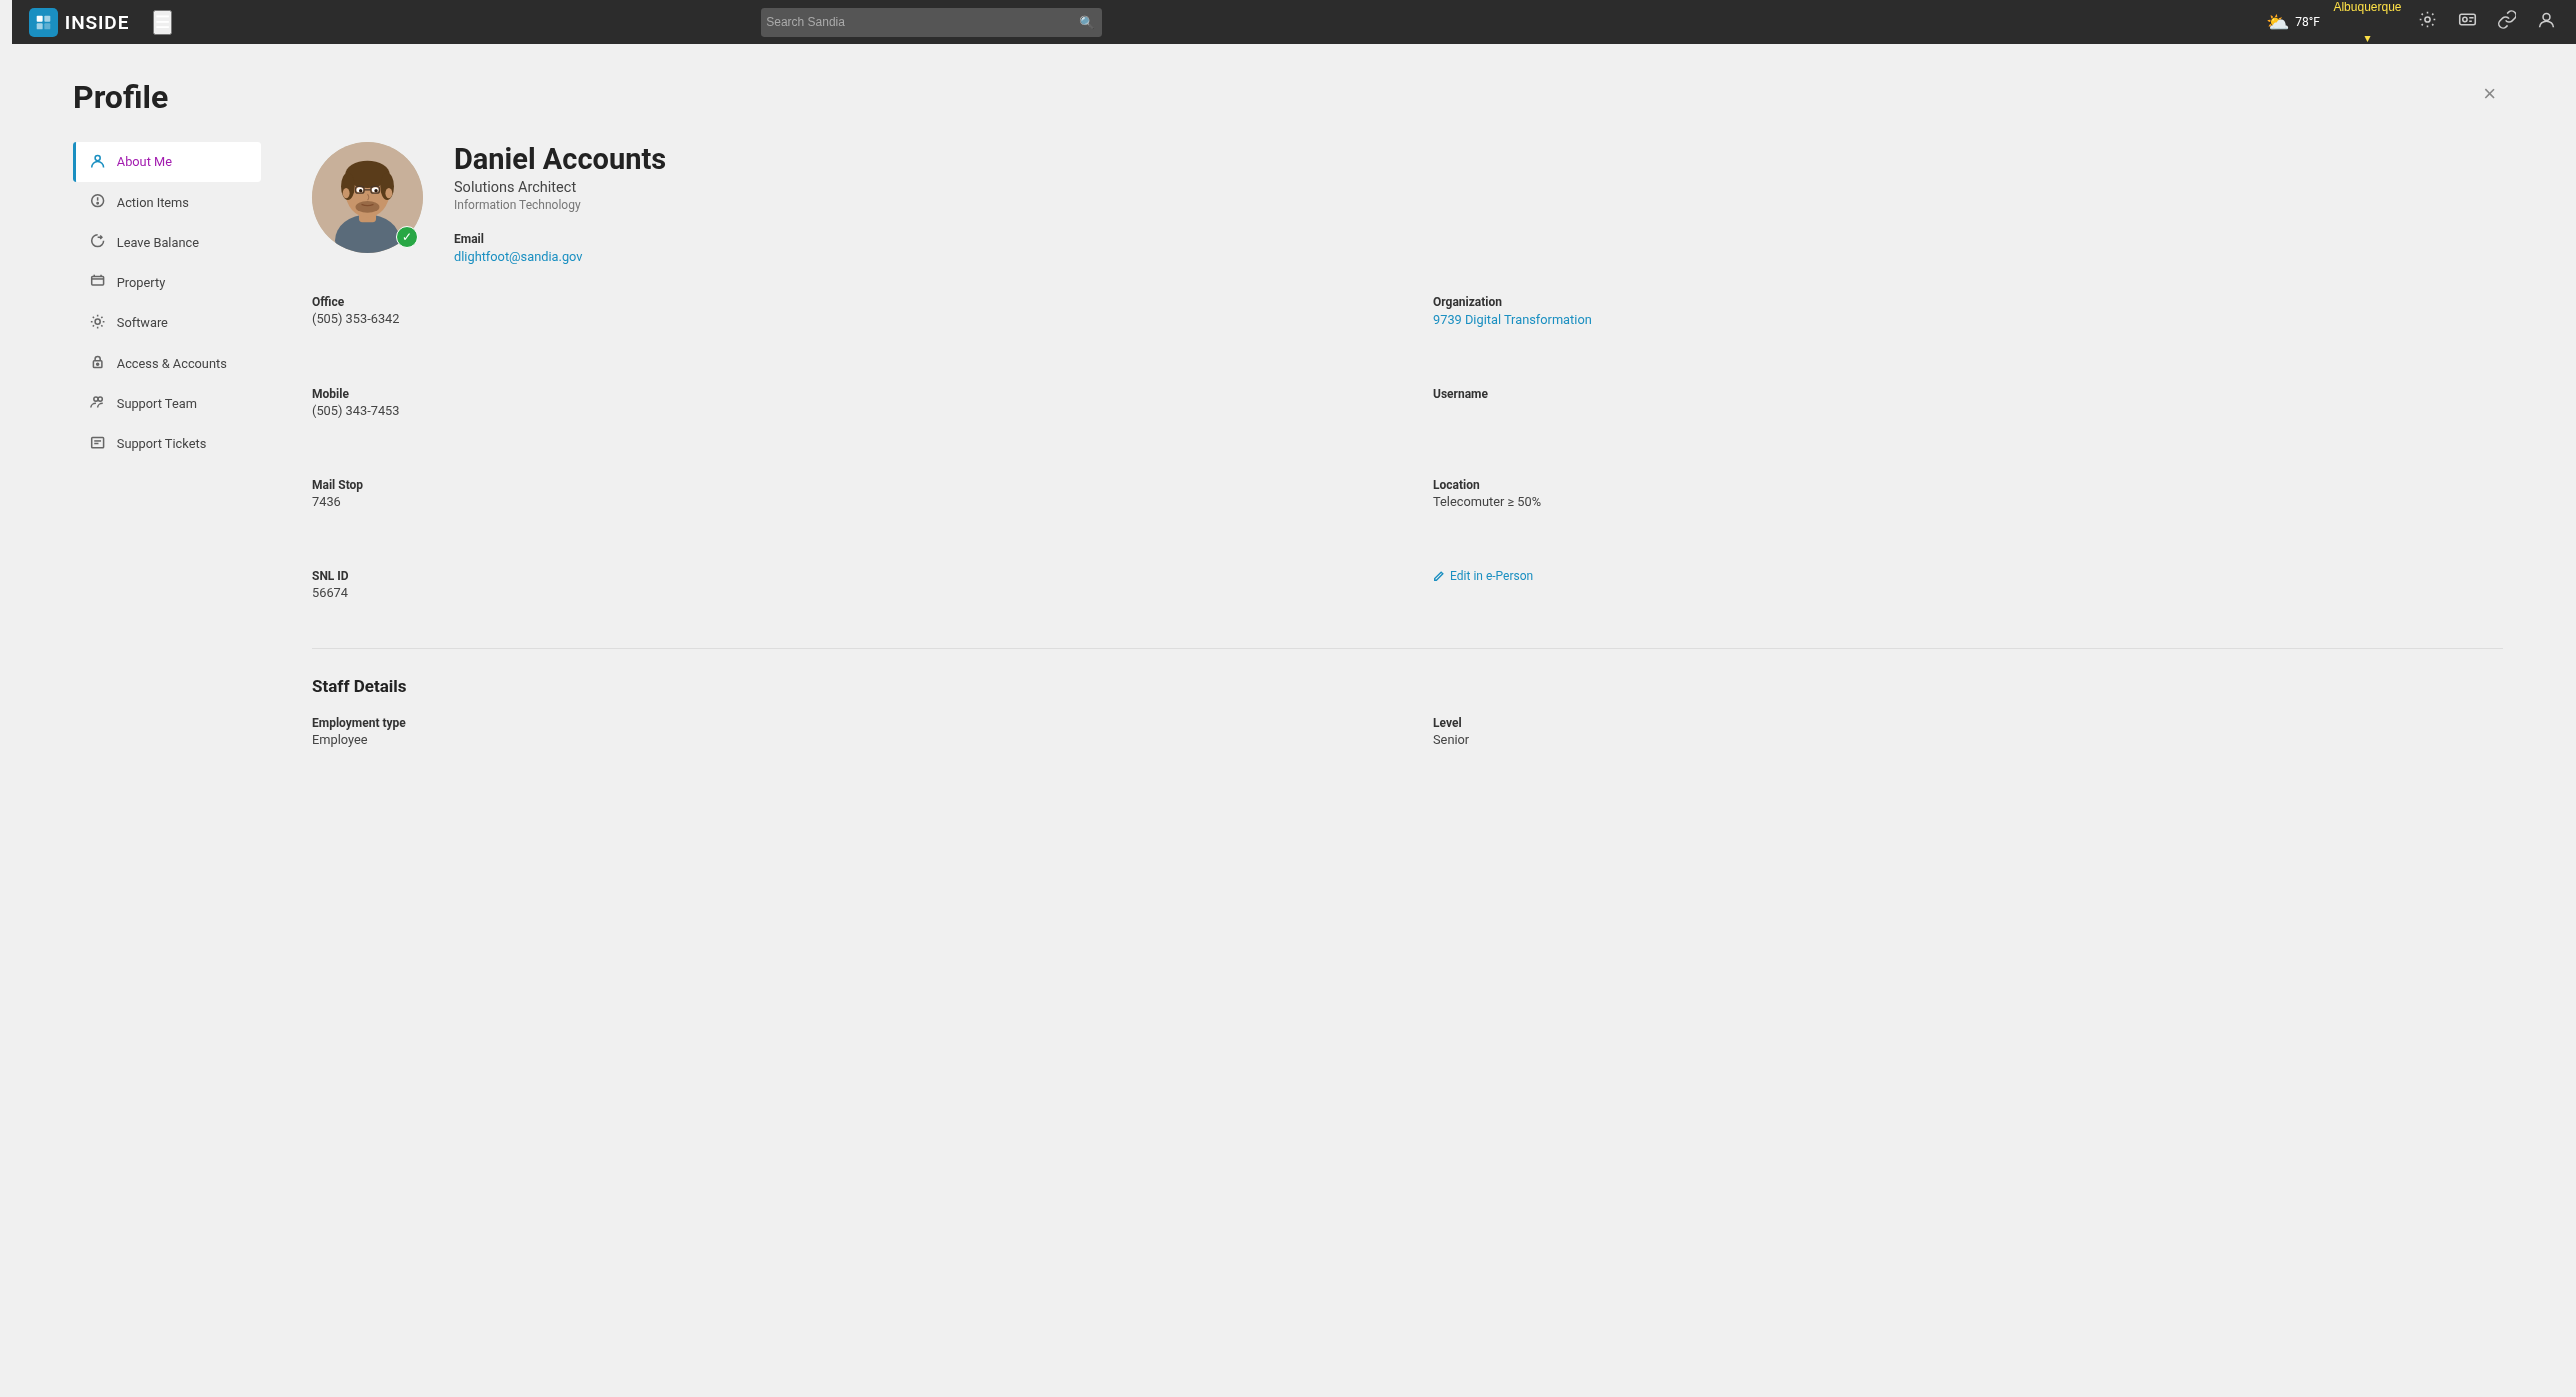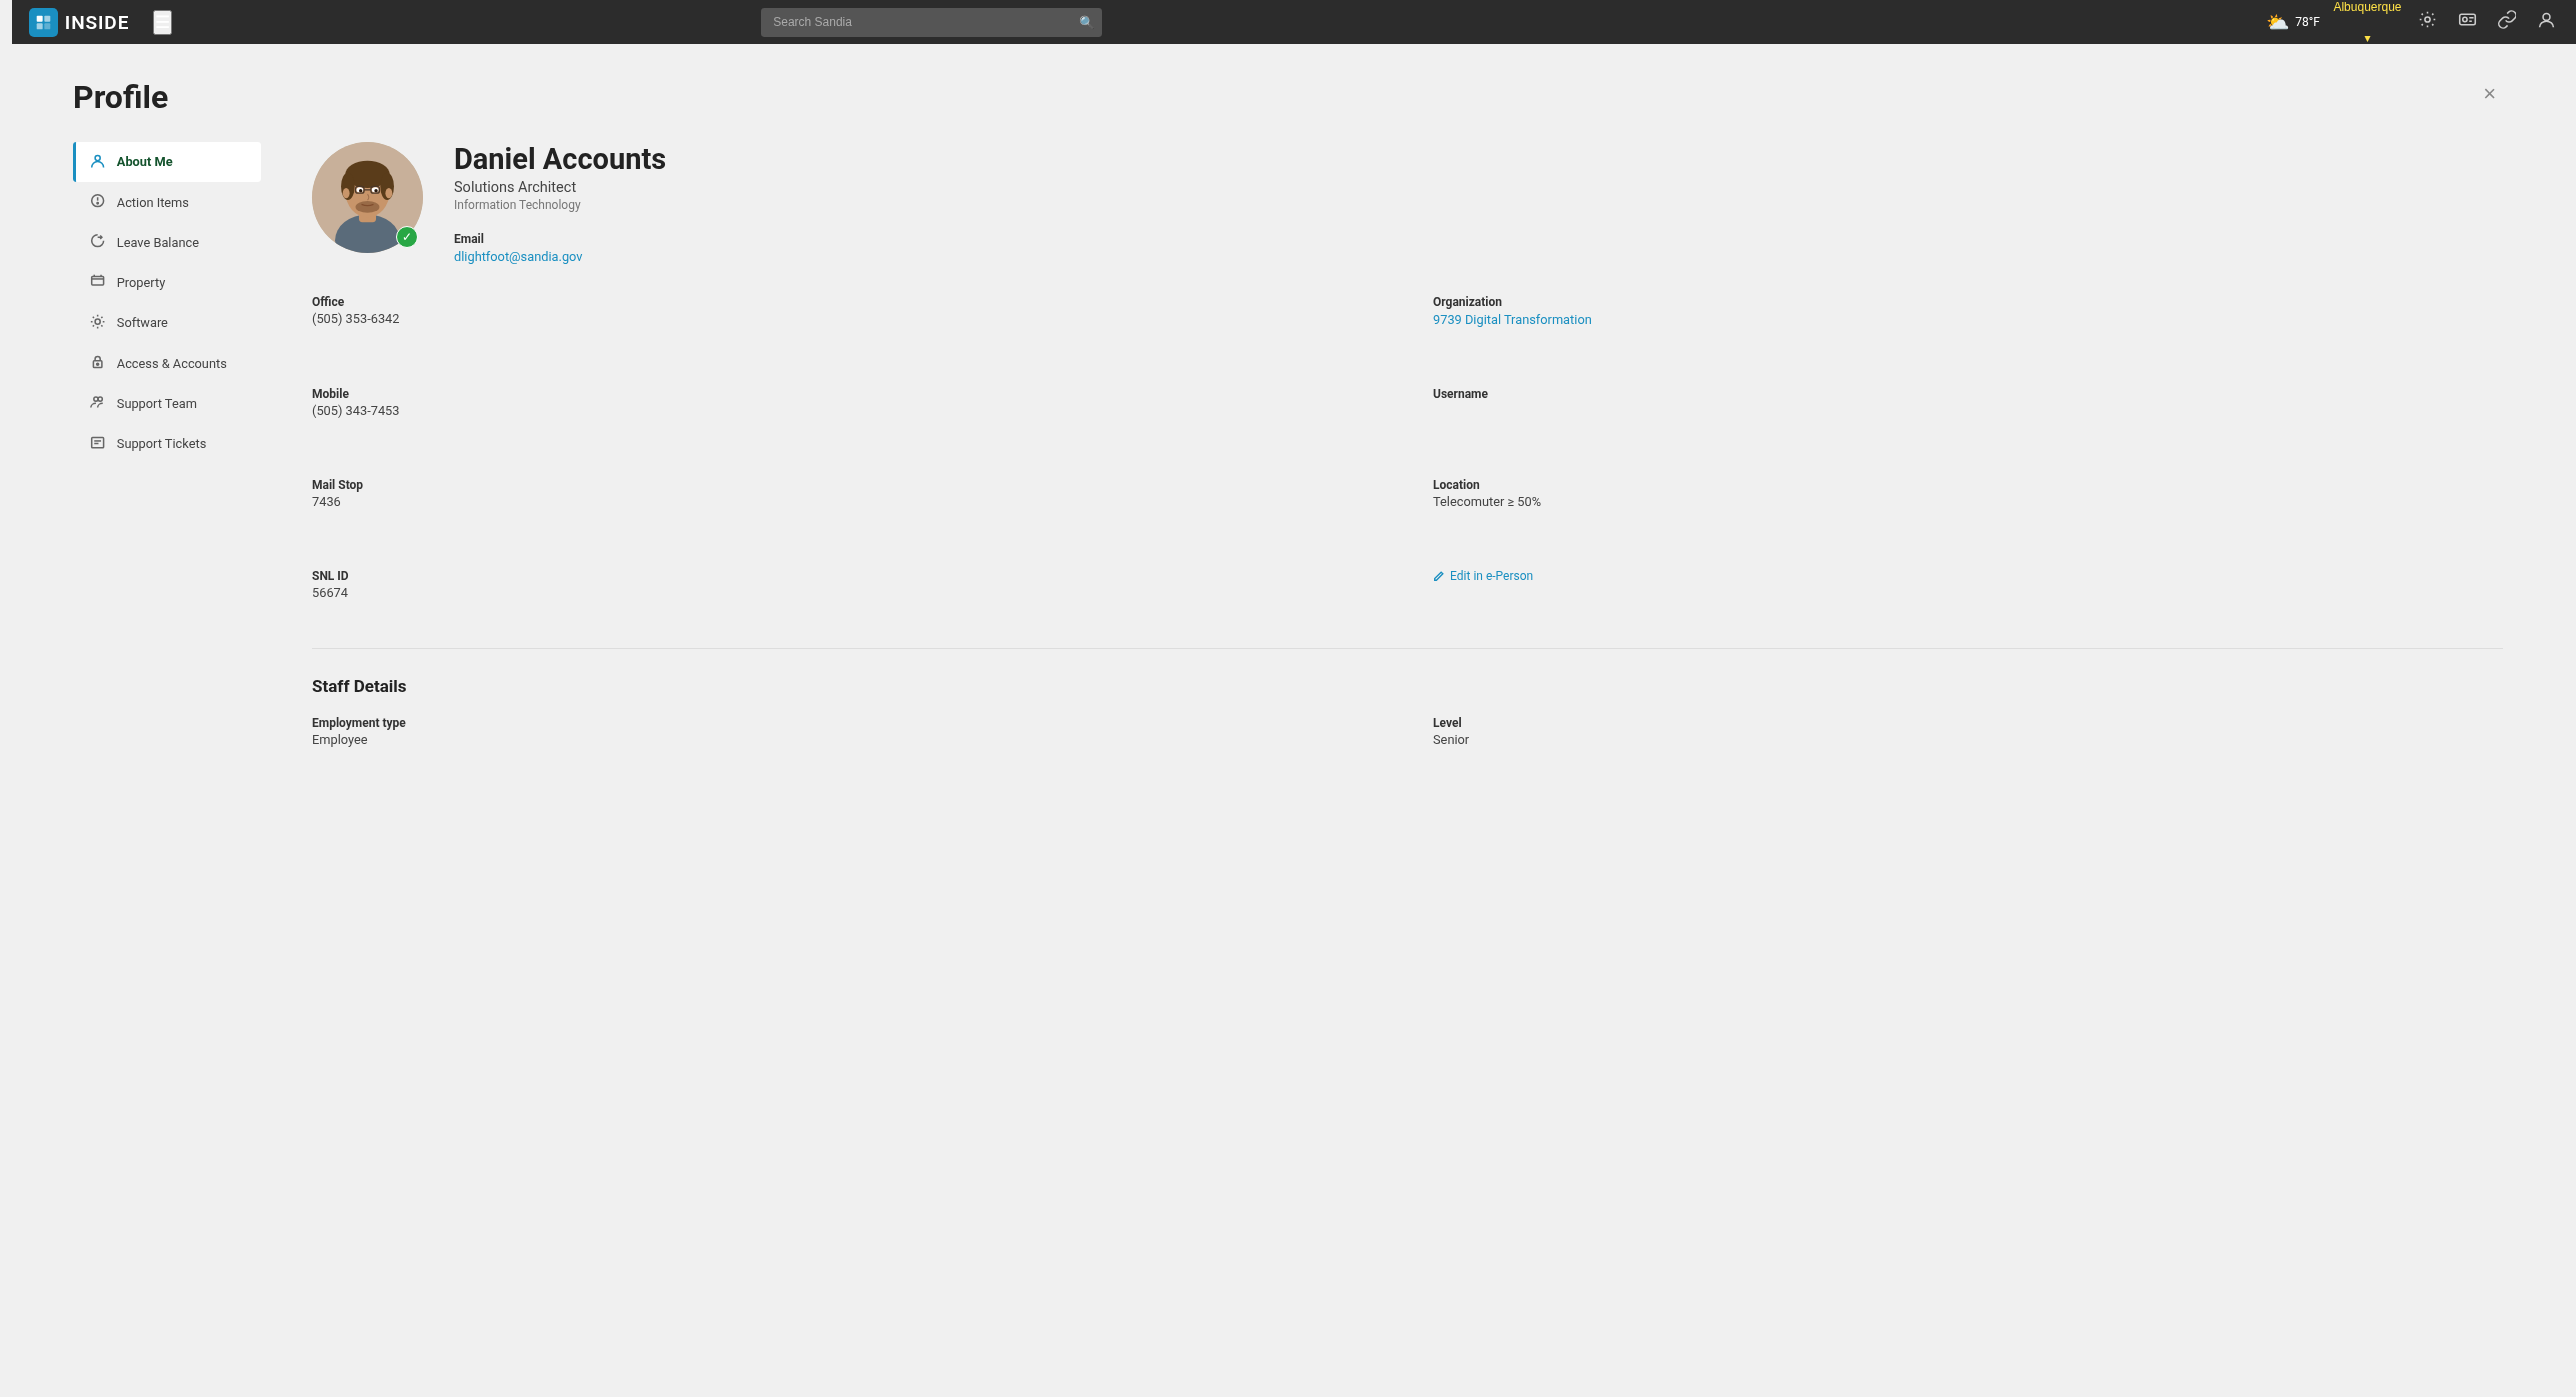--- a/index.html
+++ b/index.html
@@ -46,21 +46,21 @@
       flex: 1;
       max-width: 341px;
       margin: 0 auto;
       position: relative;
     }
     .topnav-search input {
       width: 100%;
       height: 29px;
       border-radius: 3.4px;
       border: none;
-      padding: 0 31px 0 12px;
+      padding: 0 31px 0 5px;
       font-size: 12px;
       background: #555;
       color: #ccc;
       outline: none;
     }
     .topnav-search input::placeholder { color: #aaa; }
     .search-btn {
       position: absolute;
       right: 6.8px;
       top: 50%;
@@ -150,22 +150,22 @@
       gap: 10.2px;
       padding: 11px 13.6px;
       font-size: 12.8px;
       color: #444;
       cursor: pointer;
       border-radius: 3.4px;
       border-left: 3.4px solid transparent;
     }
     .sidebar-item.active {
       border-left: 3.4px solid #1a8fc1;
-      font-weight: 700;
-      color: #14532d;
+      font-weight: 400;
+      color: #a21caf;
       background: #fff;
     }
     .sidebar-icon {
       font-size: 13.6px;
       color: #666;
       width: 17px;
       text-align: center;
     }
     .sidebar-item.active .sidebar-icon { color: #1a8fc1; }
 

